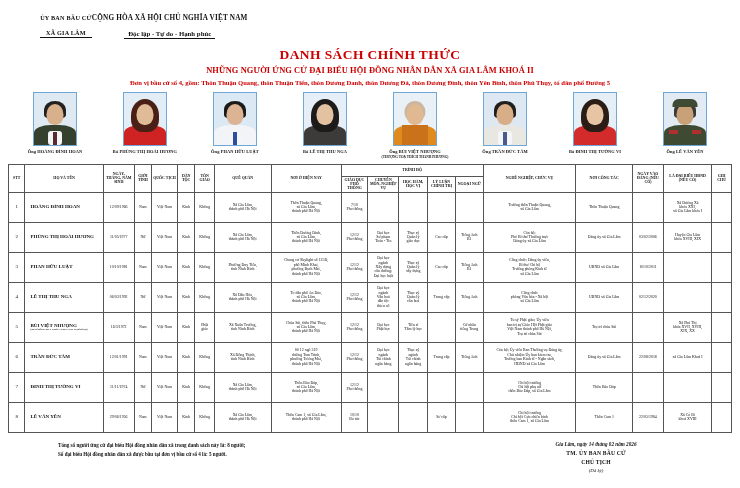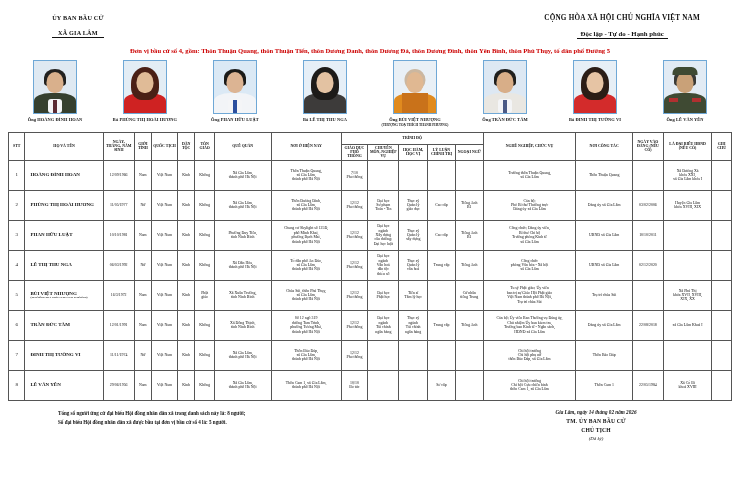--- a/index.html
+++ b/index.html
@@ -7,21 +7,21 @@
   body {
     width:740px; height:488px;
     background:#ffffff;
     font-family:"Liberation Serif", serif;
     color:#111;
     overflow:hidden;
   }
   .page { position:relative; width:740px; height:488px; padding:0; }
 
   
-  .hdr { display:flex; justify-content:space-between; padding:14px 40px 0 52px; }
+  .hdr { display:flex; justify-content:flex-start; padding:14px 40px 0 40px; }
   .hdr-left, .hdr-right { text-align:center; }
   .hdr-l1 { font-size:6.2px; font-weight:bold; letter-spacing:.2px; }
   .hdr-l2 { font-size:6.2px; font-weight:bold; letter-spacing:.2px; display:inline-block;
             border-bottom:1px solid #111; padding:0 6px 1px 6px; margin-top:2px; }
   .hdr-r1 { font-size:7.2px; font-weight:bold; letter-spacing:.2px; }
   .hdr-r2 { font-size:6.8px; font-weight:bold; display:inline-block;
             border-bottom:1px solid #111; padding:0 4px 1px 4px; margin-top:2px; }
 
   
   .titles { text-align:center; margin-top:7px; color:#cc0000; }
@@ -77,20 +77,22 @@
       <div class="hdr-l1">ỦY BAN BẦU CỬ</div>
       <div class="hdr-l2">XÃ GIA LÂM</div>
     </div>
     <div class="hdr-right">
       <div class="hdr-r1">CỘNG HÒA XÃ HỘI CHỦ NGHĨA VIỆT NAM</div>
       <div class="hdr-r2">Độc lập - Tự do - Hạnh phúc</div>
     </div>
   </div>
 
   <div class="titles">
+    <div class="t1">DANH SÁCH CHÍNH THỨC</div>
+    <div class="t2">NHỮNG NGƯỜI ỨNG CỬ ĐẠI BIỂU HỘI ĐỒNG NHÂN DÂN XÃ GIA LÂM KHOÁ II</div>
     <div class="t4">Đơn vị bầu cử số 4, gồm: Thôn Thuận Quang, thôn Thuận Tiến, thôn Dương Danh, thôn Dương Đá, thôn Dương Đình, thôn Yên Bình, thôn Phú Thụy, tổ dân phố Đường 5</div>
   </div>
 
   <div class="photos" id="photos">
       <div class="pcell">
         <div class="frame">
           <div class="bg" style="background:#dfe9f2"></div>
           <div class="body" style="width:42px;height:20px;background:#36402f"></div>
           <div class="collar" style="width:14px;height:14px;background:#f4f5f7;border-radius:3px"></div>
           <div class="tie" style="width:4px;height:13px;background:#5a2a33"></div>

